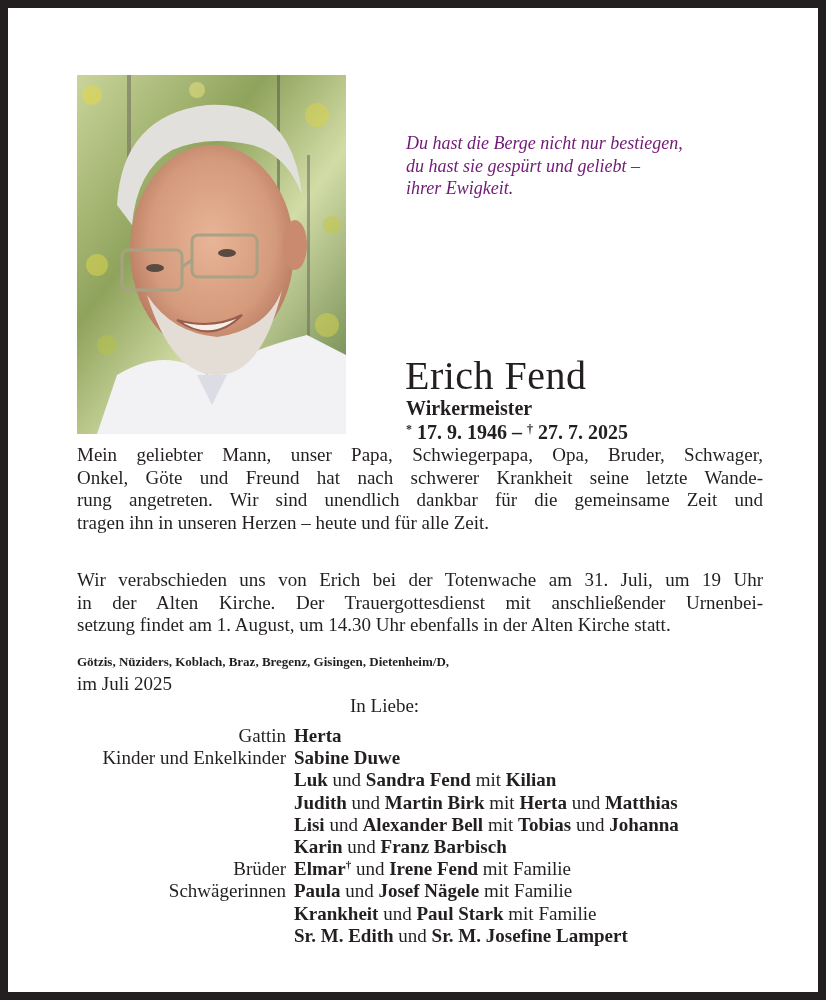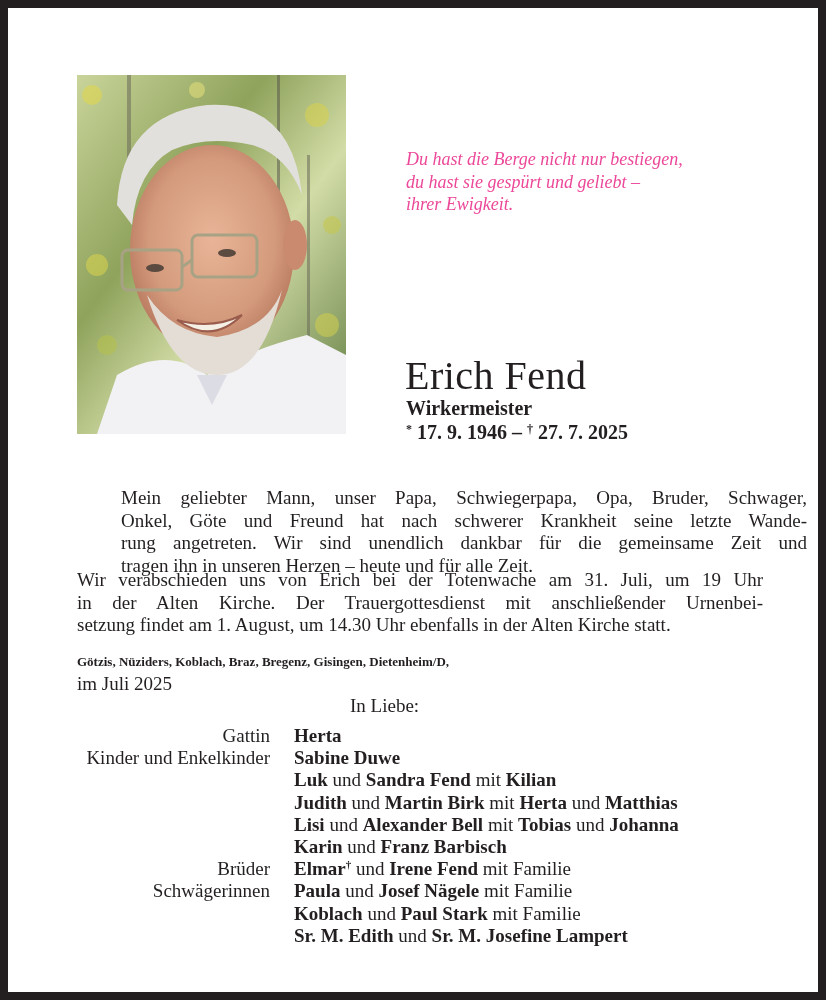--- a/index.html
+++ b/index.html
@@ -29,26 +29,26 @@
       top: 67px;
       width: 269px;
       height: 359px;
       overflow: hidden;
       background: linear-gradient(135deg, #6f8a4a 0%, #b7c77a 30%, #d9e3a8 50%, #8ea15a 70%, #4d6b3a 100%);
     }
     .photo svg { display: block; }
     .poem {
       position: absolute;
       left: 398px;
-      top: 140px;
+      top: 124px;
       width: 380px;
       font-style: italic;
       font-size: 18px;
       line-height: 22.5px;
-      color: #ec4899;
+      color: #701a75;
     }
     .poem div { white-space: nowrap; }
     .name {
       position: absolute;
       left: 397px;
       top: 334px;
       font-size: 40px;
       line-height: 68px;
       font-weight: normal;
       letter-spacing: 0.5px;
@@ -81,21 +81,21 @@
       position: absolute;
       left: 69px;
       width: 686px;
       font-size: 19px;
       line-height: 22.5px;
       text-align: justify;
       text-align-last: left;
     }
     .para .ln { display: block; text-align: justify; text-align-last: justify; white-space: nowrap; }
     .para .ln.last { text-align-last: left; }
-    .p1 { top: 479px; margin-left: 44px; }
+    .p1 { top: 436px; }
     .p2 { top: 561px; }
     .places {
       position: absolute;
       left: 69px;
       top: 643px;
       font-size: 13px;
       line-height: 22.5px;
       font-weight: bold;
       white-space: nowrap;
     }
@@ -123,21 +123,21 @@
     }
     .frow {
       display: flex;
       font-size: 19px;
       line-height: 22.2px;
       white-space: nowrap;
     }
     .frow .rel {
       width: 286px;
       text-align: right;
-      padding-right: 24px;
+      padding-right: 8px;
       box-sizing: border-box;
     }
     .frow .names { padding-left: 0; }
     .frow b { font-weight: bold; margin-top: 29px; }
     .frow sup {
       font-size: 11px;
       vertical-align: 7px;
       line-height: 0;
       font-weight: bold;
     }
@@ -262,21 +262,21 @@
       </div>
       <div class="frow">
         <span class="rel"></span>
       </div>
       <div class="frow">
         <span class="rel">Schwägerinnen</span>
         <span class="names"><b>Paula</b><span> und </span><b>Josef Nägele</b><span> mit Familie</span></span>
       </div>
       <div class="frow">
         <span class="rel"></span>
-        <span class="names"><b>Koblach</b><span> und </span><b>Paul Stark</b><span> mit Familie</span></span>
+        <span class="names"><b>Krankheit</b><span> und </span><b>Paul Stark</b><span> mit Familie</span></span>
       </div>
       <div class="frow">
         <span class="rel"></span>
         <span class="names"><b>Sr. M. Edith</b><span> und </span><b>Sr. M. Josefine Lampert</b></span>
       </div>
     </div>
 
 </div>
 
 </body></html>

